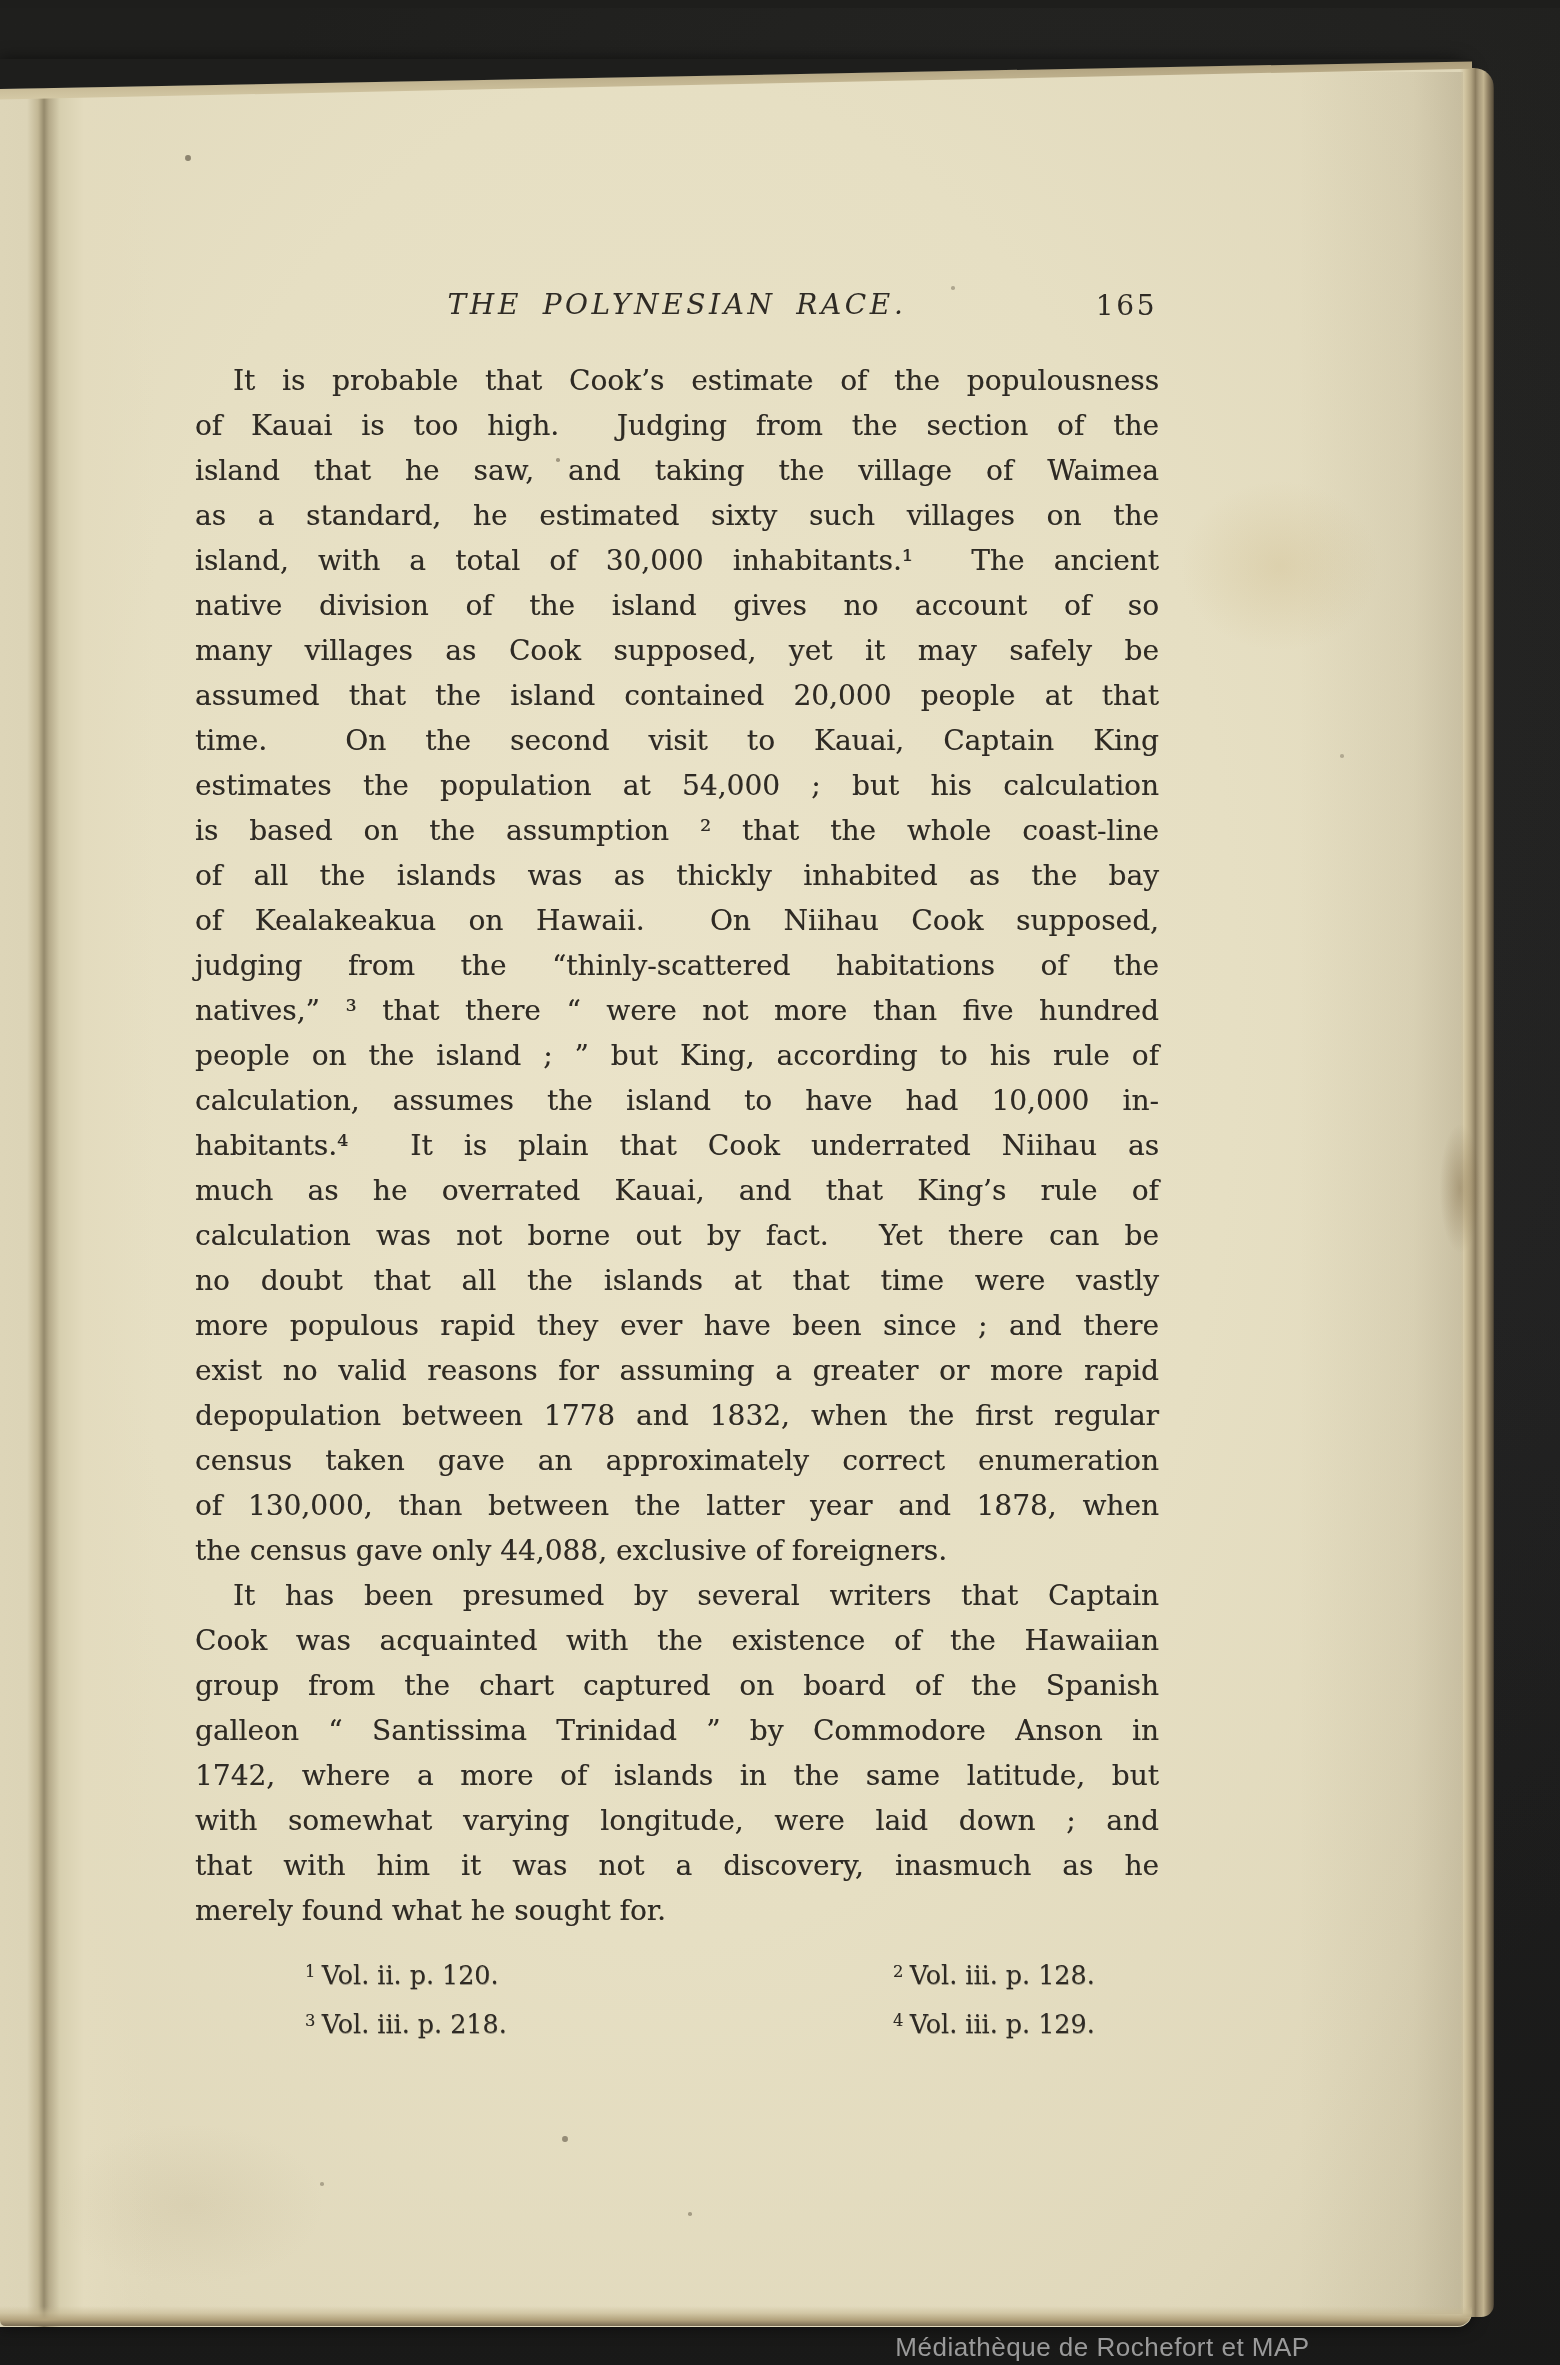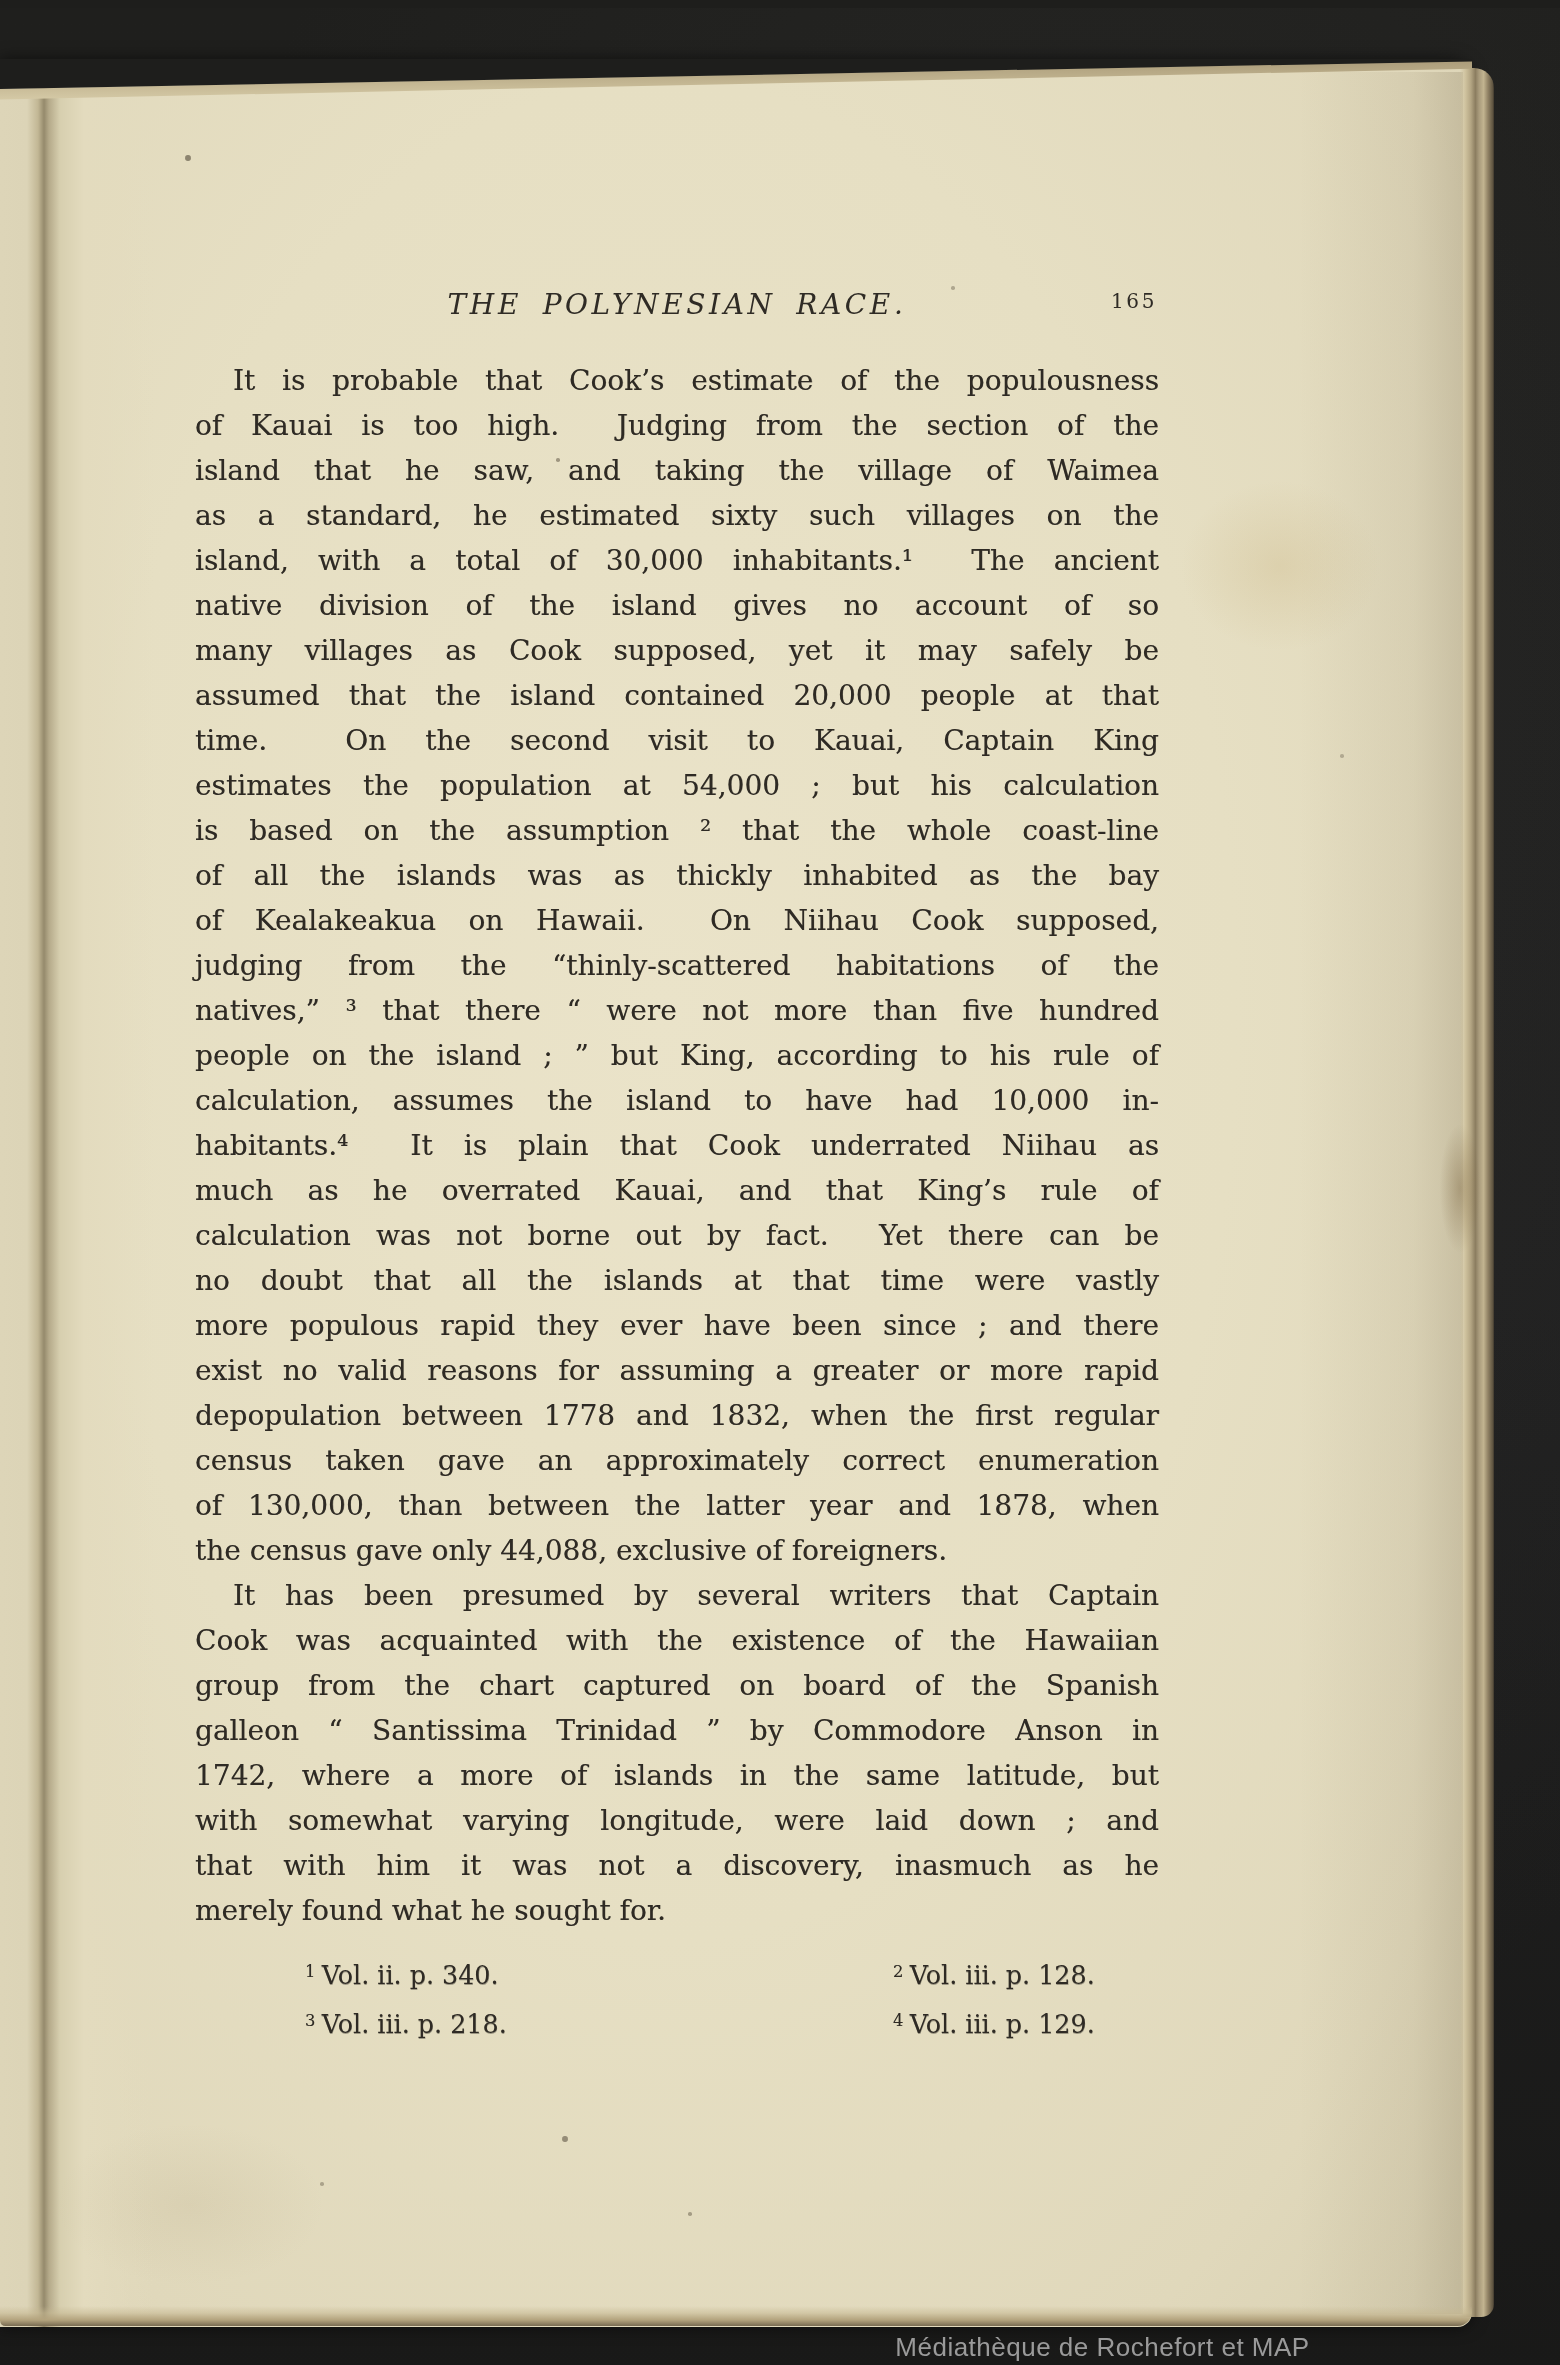--- a/index.html
+++ b/index.html
@@ -115,21 +115,21 @@
     position: absolute; left: 0; right: 0;
     text-align: center;
     font-style: italic;
     font-size: 28px;
     letter-spacing: 3.6px;
     word-spacing: 8.2px;
     white-space: pre;
   }
   .page-number {
     position: absolute; right: 1.8px; top: 0.9px;
-    font-size: 20px;
+    font-size: 28px;
     letter-spacing: 2.7px;
   }
   .text-block {
     position: absolute;
     left: 195px; top: 350px;
     width: 964px;
     color: #2e2a24;
     font-size: 28px;
     text-shadow: 0.3px 0.3px 0.4px rgba(46,42,36,0.45);
   }
@@ -234,21 +234,21 @@
         <div class="line">group from the chart captured on board of the Spanish</div>
         <div class="line">galleon “ Santissima Trinidad ” by Commodore Anson in</div>
         <div class="line">1742, where a more of islands in the same latitude, but</div>
         <div class="line">with somewhat varying longitude, were laid down ; and</div>
         <div class="line">that with him it was not a discovery, inasmuch as he</div>
         <div class="line last">merely found what he sought for.</div>
       </div>
     </div>
 
   <div class="footnotes">
-      <div class="footnote"><sup>1</sup><span>Vol. ii. p. 340.</span></div>
+      <div class="footnote"><sup>1</sup><span>Vol. ii. p. 120.</span></div>
       <div class="footnote"><sup>2</sup><span>Vol. iii. p. 128.</span></div>
       <div class="footnote"><sup>3</sup><span>Vol. iii. p. 218.</span></div>
       <div class="footnote"><sup>4</sup><span>Vol. iii. p. 129.</span></div>
     </div>
 
   <div class="watermark">Médiathèque de Rochefort et MAP</div>
 
 </div>
 
 

